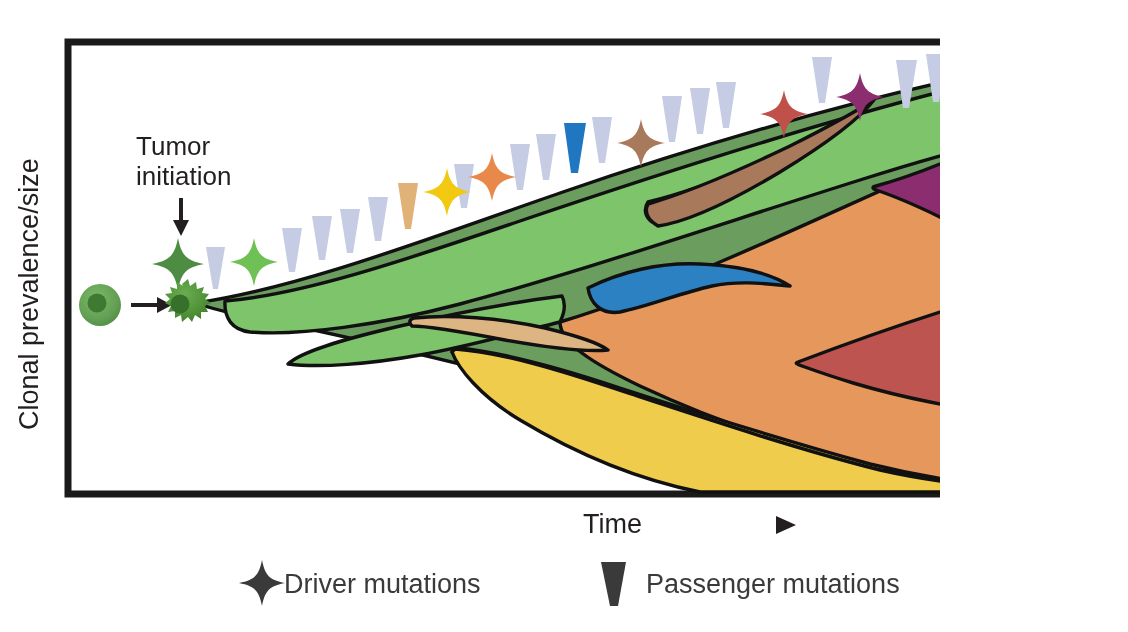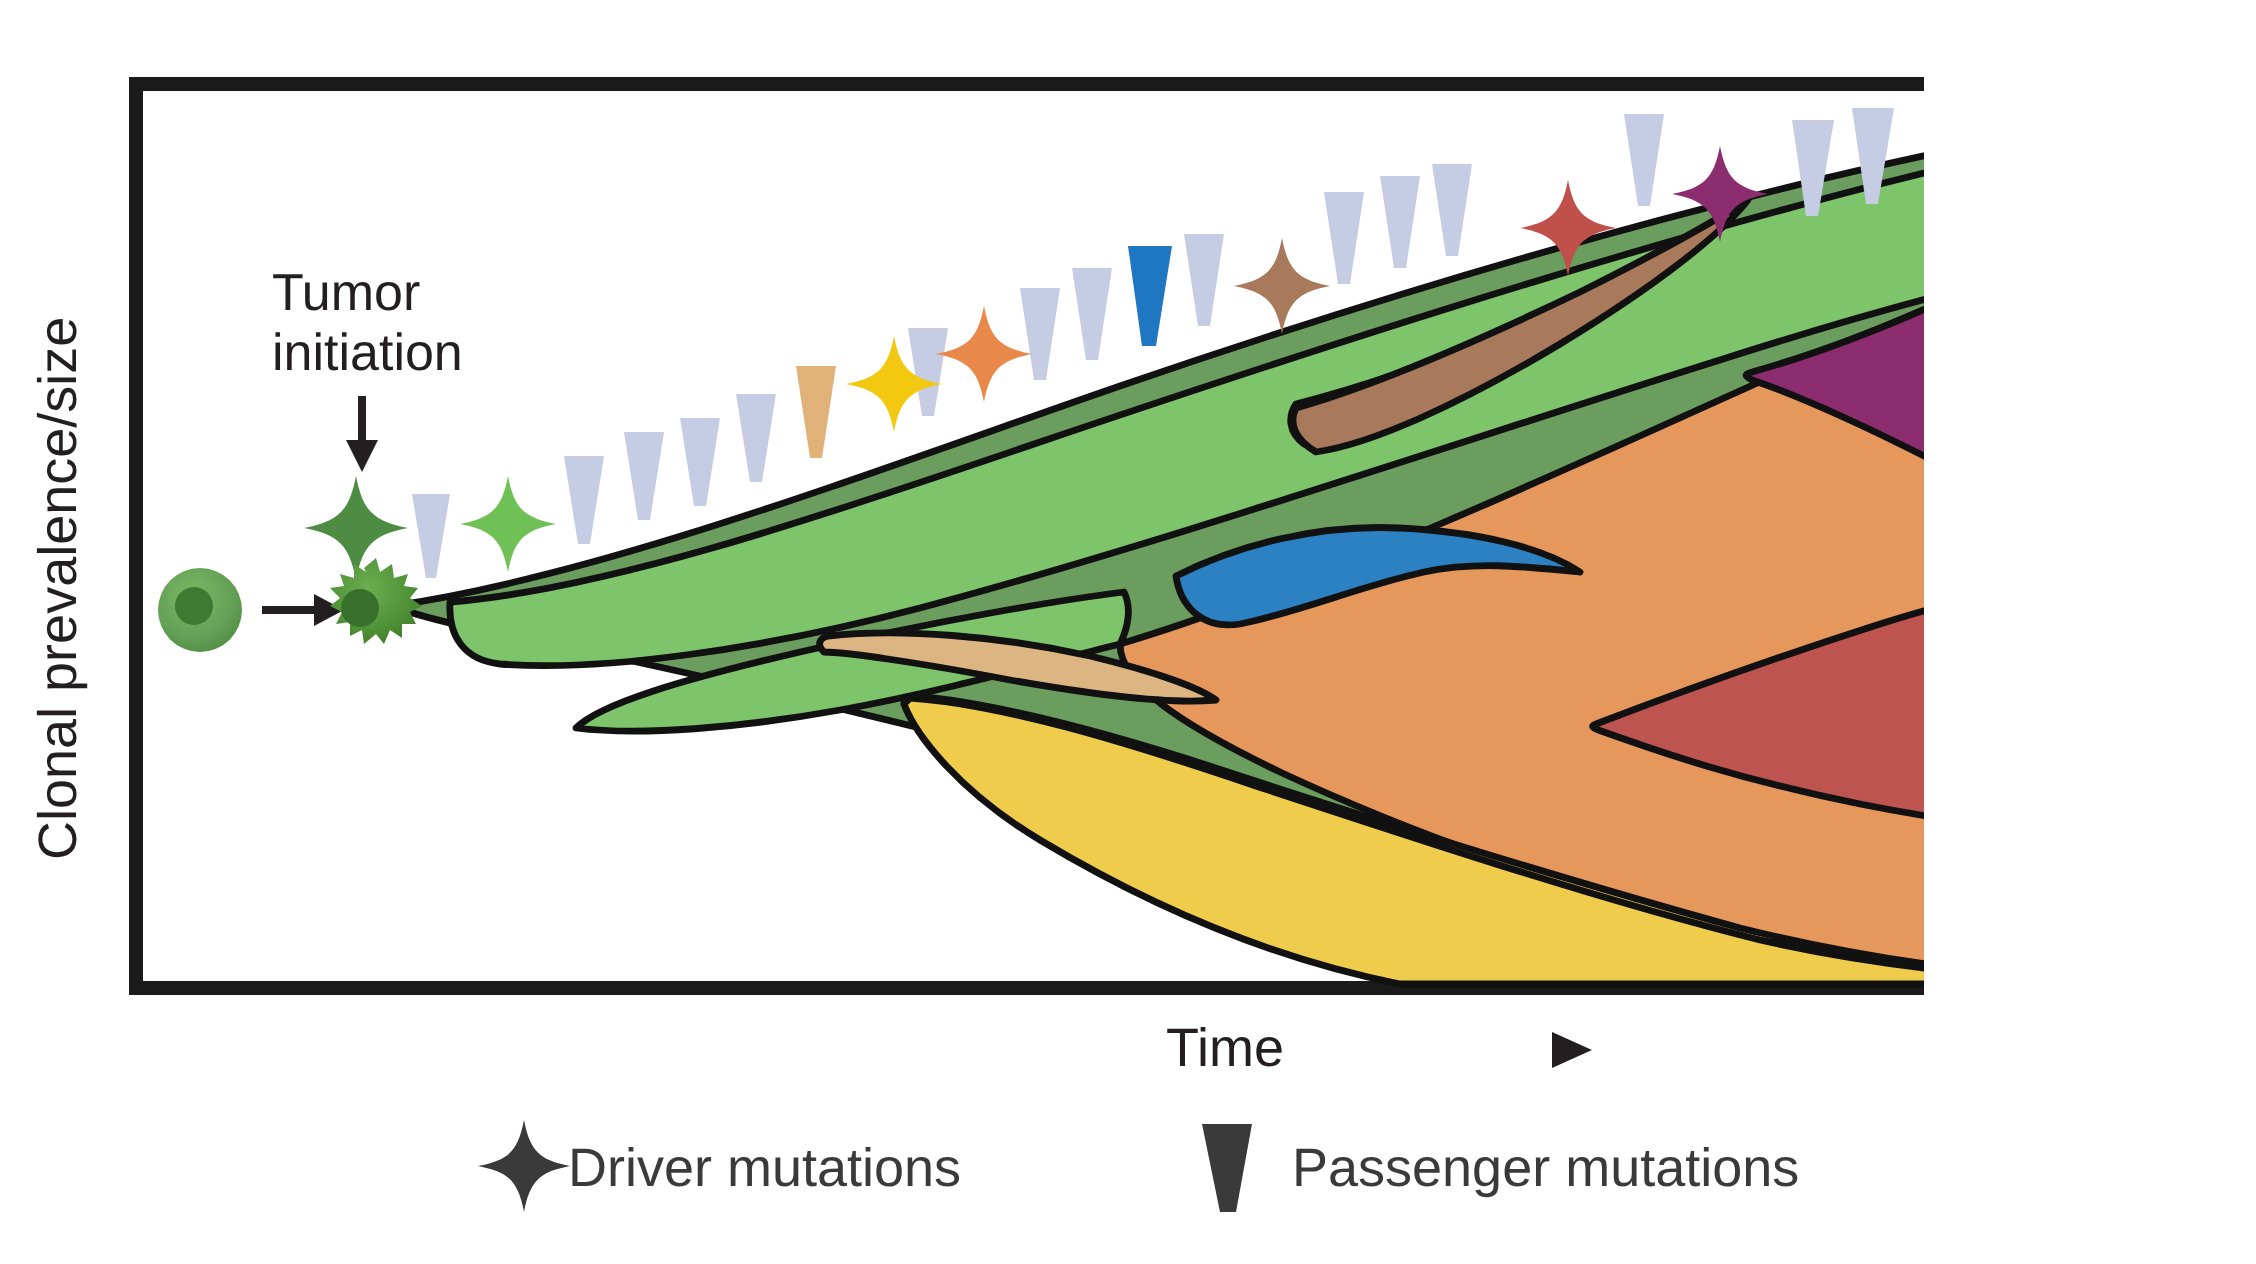--- a/index.html
+++ b/index.html
@@ -10,21 +10,20 @@
   }
   body {
     font-family: "Liberation Sans", sans-serif;
   }
   #figure {
     position: relative;
     width: 940px;
     height: 632px;
     background: #ffffff;
     overflow: hidden;
-    padding-left: 22px;
   }
   #figure-svg {
     position: absolute;
     top: 0;
     left: 0;
     width: 1128px;
     height: 632px;
     display: block;
   }
   .axis-label {

